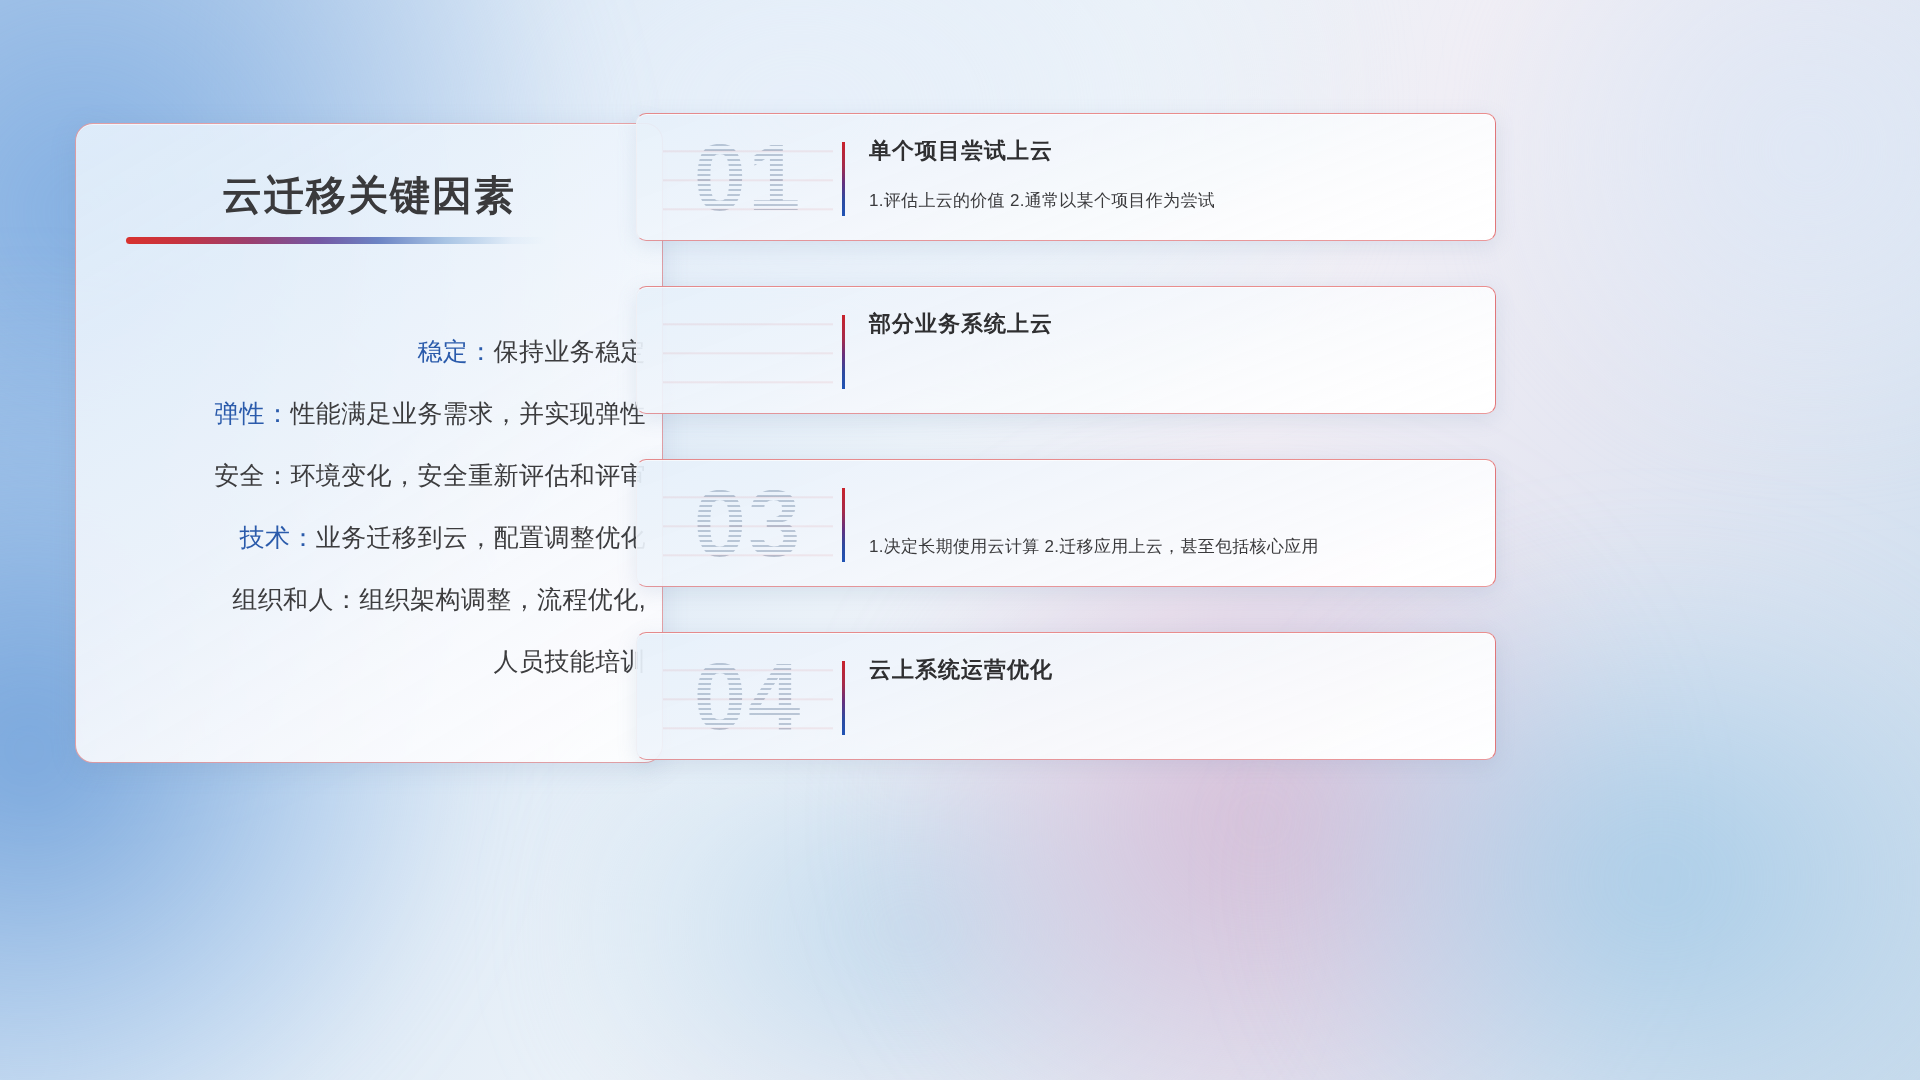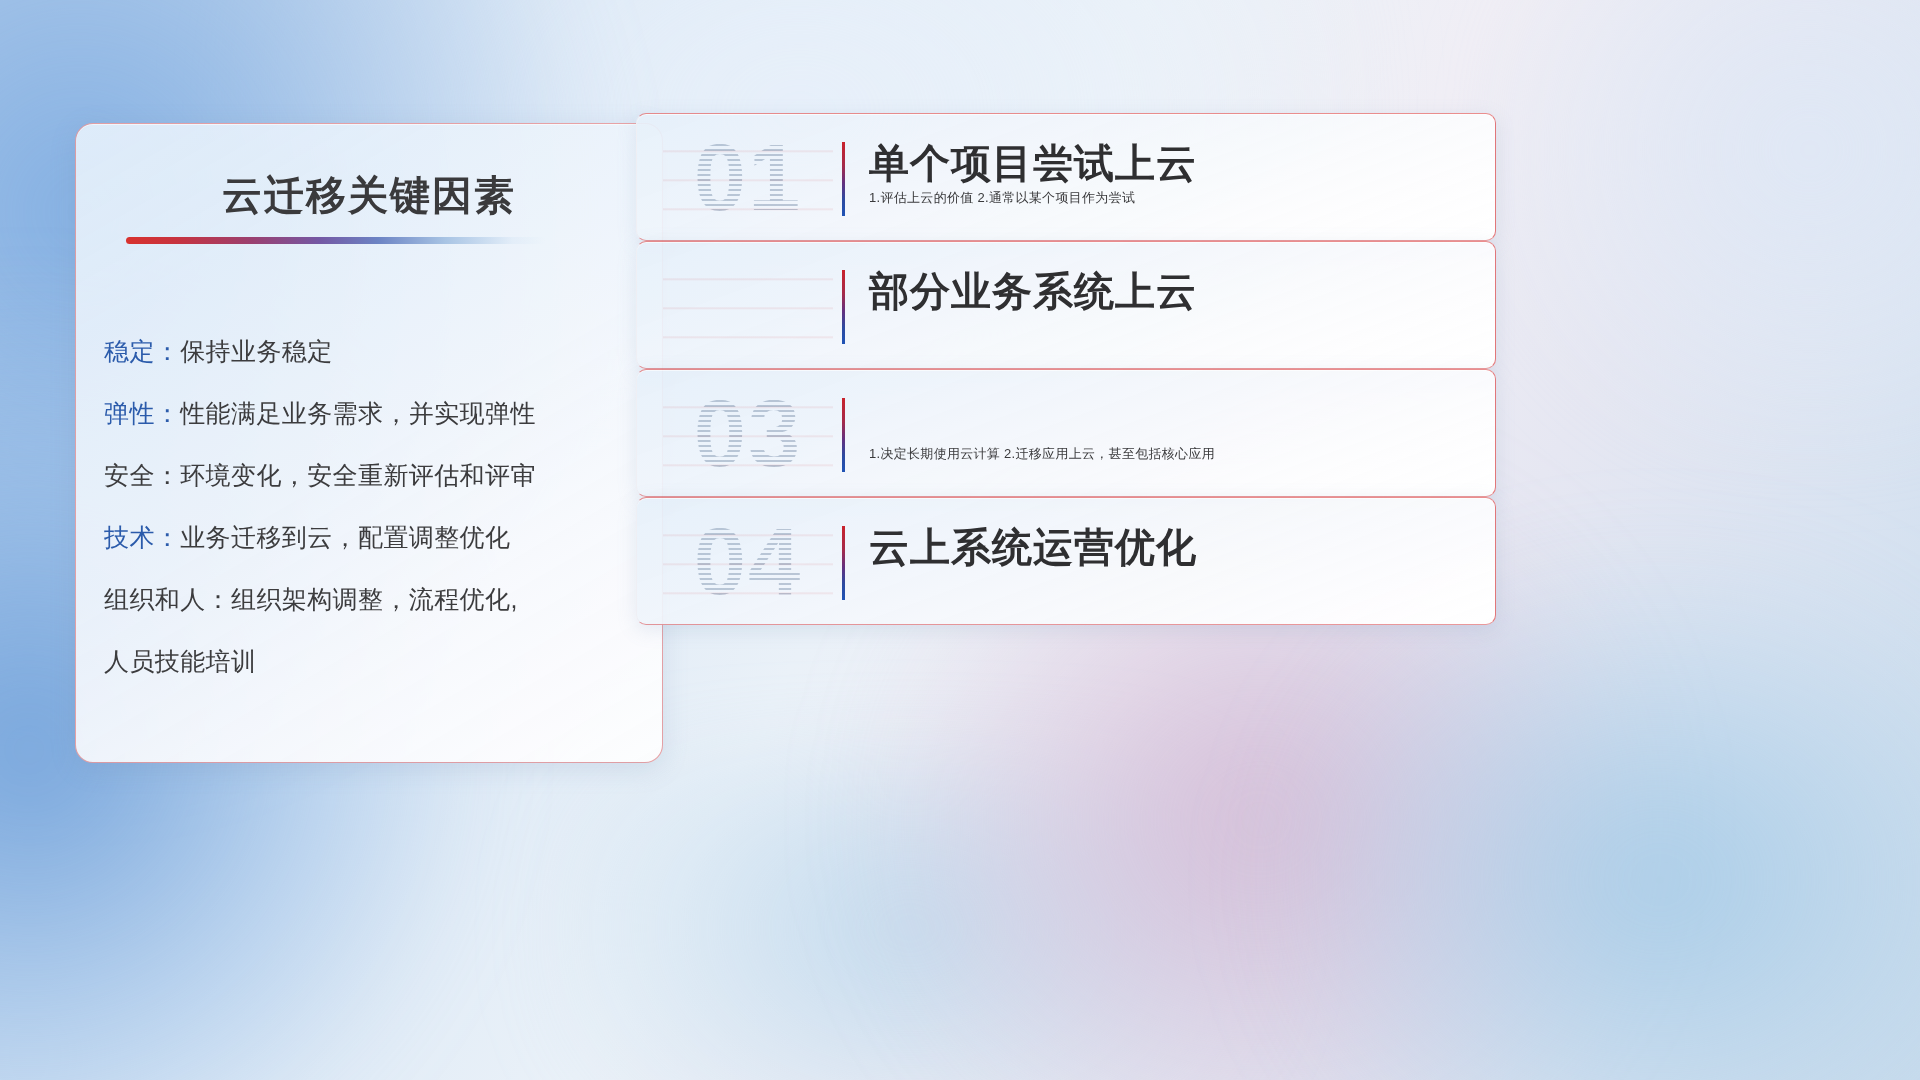--- a/index.html
+++ b/index.html
@@ -102,29 +102,31 @@
   .panel-list {
     position:absolute;
     left:28px; right:16px; top:196px;
   }
   .panel-line {
     font-size:25px;
     line-height:62px;
     color:#3c3c3e;
     white-space:nowrap;
     letter-spacing:0.4px;
+    text-align:right;
   }
   .panel-line .lbl-blue { color:#2b5bab; }
   .panel-line .lbl-dark { color:#3c3c3e; }
 
   
   .cards { position:absolute; left:636px; top:113px; width:860px; }
   .card {
     position:relative;
     width:860px; height:128px;
+    margin-bottom:45px;
     border-radius:10px;
     background:linear-gradient(160deg,
         rgba(230,240,250,0.93) 0%,
         rgba(238,244,251,0.92) 26%,
         rgba(247,249,252,0.94) 56%,
         rgba(253,253,254,0.97) 82%,
         rgba(255,255,255,0.99) 100%);
     border-top:1.6px solid rgba(222,72,74,0.62);
     border-right:1.6px solid rgba(222,72,74,0.72);
     border-bottom:1.6px solid rgba(222,72,74,0.55);
@@ -178,30 +180,30 @@
     background:linear-gradient(180deg,
         #c9222c 0%,
         #a52a49 32%,
         #65307e 55%,
         #2d4aa0 78%,
         #1f53b5 100%);
   }
   .card-title {
     position:absolute;
     left:232px; top:22px;
-    font-size:40px;
+    font-size:22px;
     font-weight:bold;
     color:#2f2f31;
     letter-spacing:1px;
     white-space:nowrap;
   }
   .card-sub {
     position:absolute;
     left:232px; top:75px;
-    font-size:13px;
+    font-size:17px;
     color:#3a3a3c;
     letter-spacing:0.3px;
     white-space:nowrap;
   }
 </style>
 </head>
 <body>
 
 <div class="bg bg-base">
   <div class="bg-blob-e"></div>

